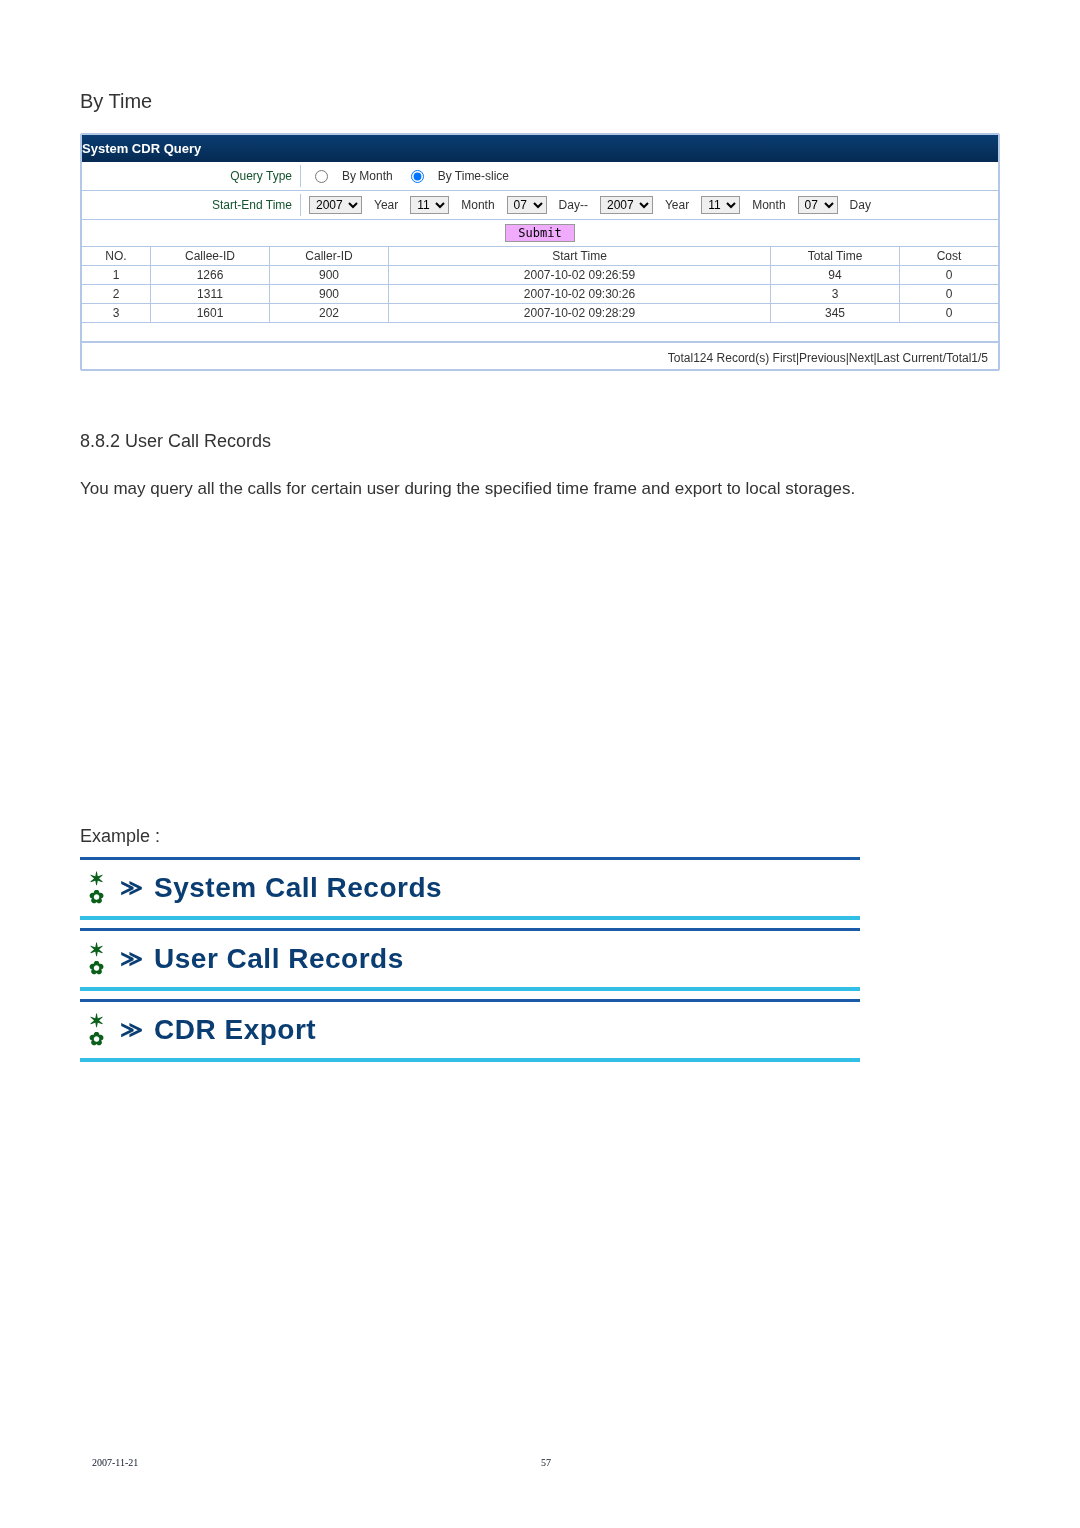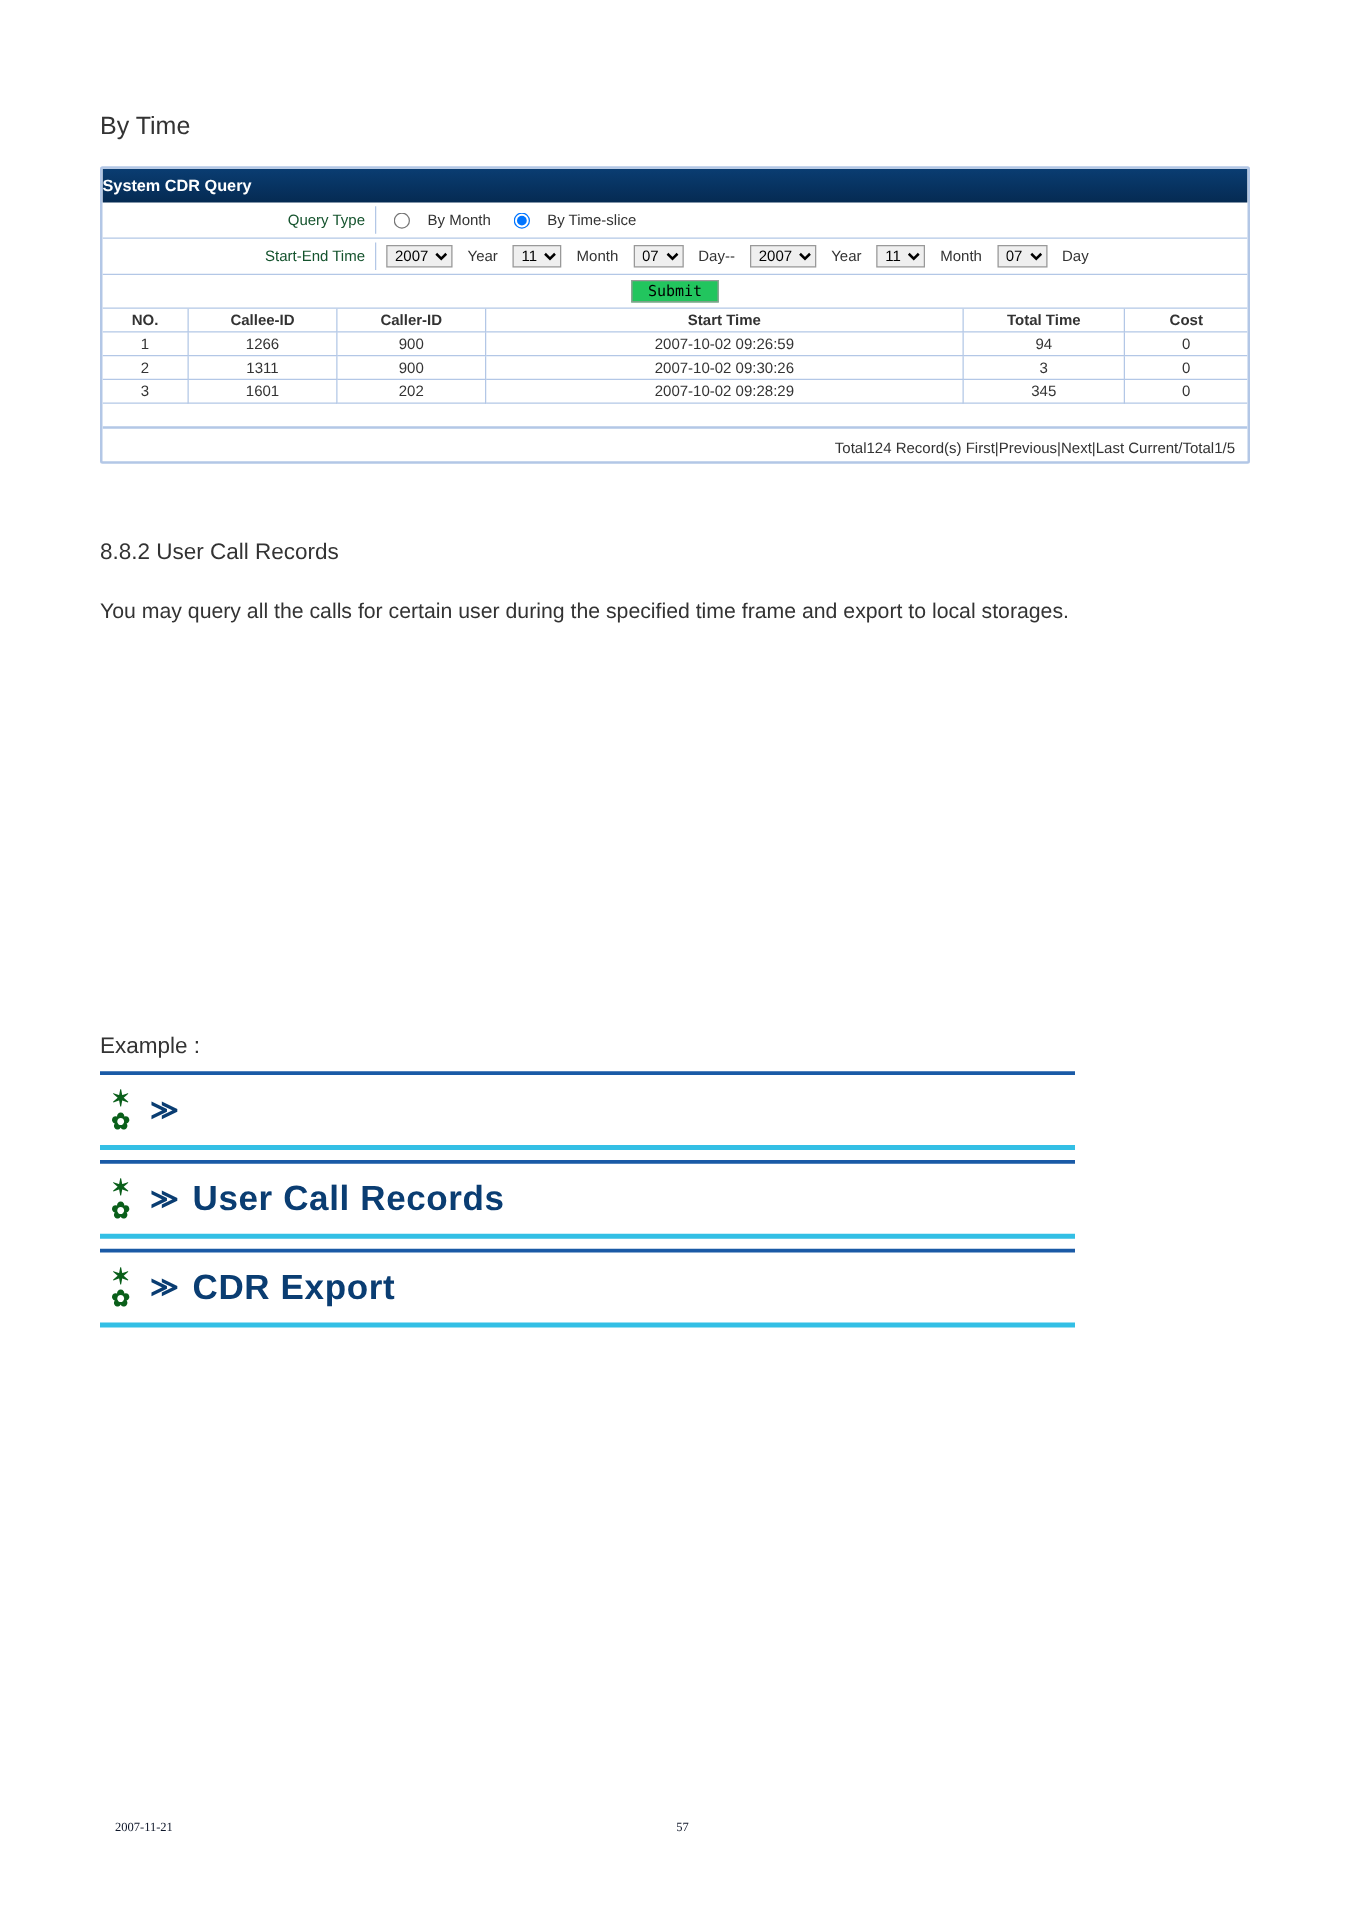--- a/index.html
+++ b/index.html
@@ -67,36 +67,36 @@
   }
   .submit-row {
     text-align: center;
     padding: 4px 0;
     border-bottom: 1px solid #b3c7e6;
   }
   button.submit {
     font-family: monospace;
     font-size: 12px;
     padding: 1px 12px;
-    background: #22c55e;
+    background: #f0abfc;
     border: 1px solid #999;
   }
   table.results {
     width: 100%;
     border-collapse: collapse;
     font-size: 12px;
   }
   table.results th, table.results td {
     border: 1px solid #b3c7e6;
     padding: 2px 4px;
     text-align: center;
   }
   table.results td:first-child { border-left: none; }
   table.results td:last-child { border-right: none; }
-  table.results th { color: #333; font-weight: bold; border-top: none; }
+  table.results th { color: #333; font-weight: normal; border-top: none; }
   table.results th:first-child { border-left: none; }
   table.results th:last-child { border-right: none; }
   .pager {
     text-align: right;
     font-size: 12px;
     color: #333;
     padding: 8px 10px 4px 0;
     border-top: 2px solid #b3c7e6;
     margin-top: 18px;
   }
@@ -232,20 +232,21 @@
   </div>
 
   <div class="subsection-title">8.8.2 User Call Records</div>
   <div class="body-text">You may query all the calls for certain user during the specified time frame and export to local storages.</div>
 
   <div class="example-label">Example :</div>
   <div id="nav-container">
       <div class="nav-band">
         <div class="nav-icon-wrap">✶<br>✿</div>
         <span class="arrow">≫</span>
+        <span class="stylized">System Call Records</span>
       </div>
       <div class="nav-band">
         <div class="nav-icon-wrap">✶<br>✿</div>
         <span class="arrow">≫</span>
         <span class="stylized">User Call Records</span>
       </div>
       <div class="nav-band">
         <div class="nav-icon-wrap">✶<br>✿</div>
         <span class="arrow">≫</span>
         <span class="stylized">CDR Export</span>

